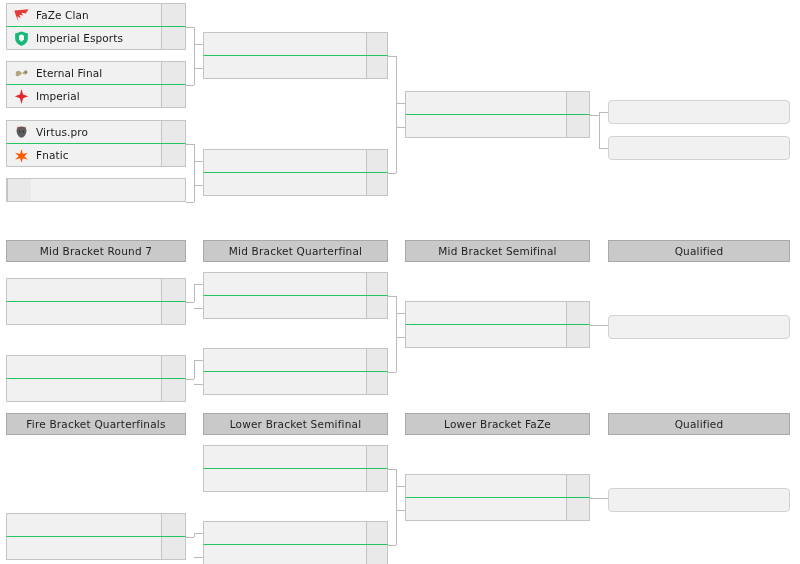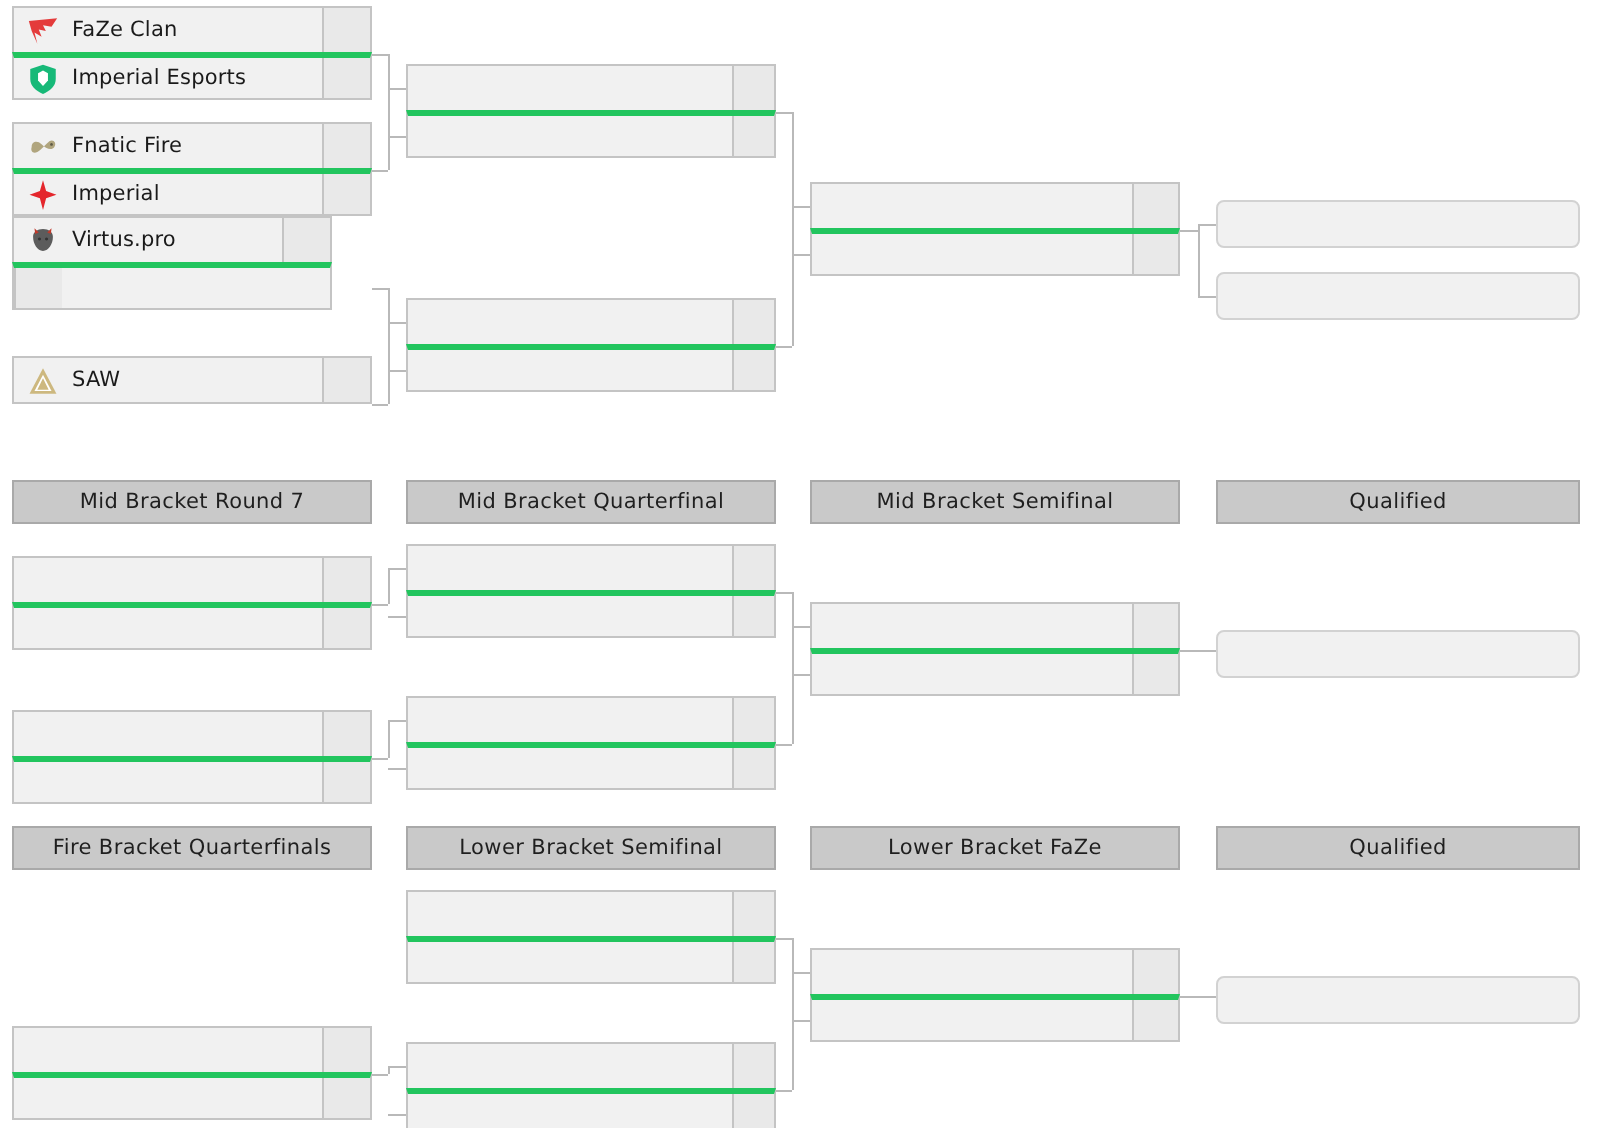--- a/index.html
+++ b/index.html
@@ -13,21 +13,21 @@
 
   
   .card{position:absolute;box-sizing:border-box;}
   .row{
     position:relative;box-sizing:border-box;
     height:24px;width:100%;
     border:1px solid #c4c4c4;
     background:#f1f1f1;
     display:flex;align-items:center;
   }
-  .row + .row{border-top:3px solid #22c55e;margin-top:-1px;}
+  .row + .row{border-top:1px solid #22c55e;margin-top:-1px;}
   .opp{
     flex:1 1 auto;min-width:0;height:100%;
     display:flex;align-items:center;gap:6px;
     padding-left:6px;overflow:hidden;
   }
   .score{
     flex:0 0 auto;height:100%;
     border-left:1px solid #c4c4c4;
     background:#e9e9e9;
     display:flex;align-items:center;justify-content:center;
@@ -83,63 +83,61 @@
         <div class="score" style="width: 23px;"></div>
       </div>
     </div>
     <div class="card" style="left: 6px; top: 61px; width: 180px;">
       <div class="row">
         <div class="opp">
           <svg viewBox="0 0 24 24" class="logo">
             <path d="M4 12 C4 8 8 7 11 10 C14 13 18 15 20 12 C22 9 19 6 16.5 8 C14 10 11 14 8 15.5 C5 17 3 15 4 12 Z" fill="#b0a57e"></path>
             <path d="M18 9.2 a1 1 0 1 0 .01 0" fill="#5e5a45"></path>
           </svg>
-          <span class="tname">Fnatic Fire</span>
+          <span class="tname">Eternal Final</span>
         </div>
         <div class="score" style="width: 23px;"></div>
       </div>
       <div class="row">
         <div class="opp">
           <svg viewBox="0 0 24 24" class="logo">
             <path d="M12 1.5 L14.2 9.2 L21.5 11.8 L14.2 14.3 L12 22.5 L9.8 14.3 L2.5 11.8 L9.8 9.2 Z" fill="#e4262c"></path>
           </svg>
           <span class="tname">Imperial</span>
         </div>
         <div class="score" style="width: 23px;"></div>
       </div>
     </div>
-    <div class="card" style="left: 6px; top: 108px; width: 160px;">
+    <div class="card" style="left: 6px; top: 120px; width: 180px;">
       <div class="row">
         <div class="opp">
           <svg viewBox="0 0 24 24" class="logo">
             <path d="M5 9 C5 5.5 8 3.5 12 3.5 C16 3.5 19 5.5 19 9 C19 14 16 19 12 19 C8 19 5 14 5 9 Z" fill="#f2f2f2"></path>
             <path d="M5 9 C5 5.5 8 3.5 12 3.5 C16 3.5 19 5.5 19 9 C19 14 16 19 12 19 C8 19 5 14 5 9 Z M7 9 C7 6.8 9.2 5.5 12 5.5 C14.8 5.5 17 6.8 17 9 C17 13 14.6 17 12 17 C9.4 17 7 13 7 9 Z" fill="#5c5c5c"></path>
             <path d="M5.5 4 L8.5 7 M18.5 4 L15.5 7" fill="#c0392b"></path>
             <path d="M9.5 9.5 a1.1 1.1 0 1 0 .01 0 M14.5 9.5 a1.1 1.1 0 1 0 .01 0" fill="#333333"></path>
             <path d="M6 3 L9 6 L6.5 7 Z" fill="#c0392b"></path>
             <path d="M18 3 L15 6 L17.5 7 Z" fill="#c0392b"></path>
           </svg>
           <span class="tname">Virtus.pro</span>
         </div>
         <div class="score" style="width: 23px;"></div>
       </div>
       <div class="row">
+        <div class="opp">
+          <svg viewBox="0 0 24 24" class="logo">
+            <path d="M12 3 L14 10 L21 8 L16 13 L21 18 L14 16 L12 22 L10 16 L3 18 L8 13 L3 8 L10 10 Z" fill="#ff5900"></path>
+          </svg>
+          <span class="tname">Fnatic</span>
+        </div>
         <div class="score" style="width: 23px;"></div>
       </div>
     </div>
     <div class="card" style="left: 6px; top: 178px; width: 180px;">
       <div class="row">
-        <div class="opp">
-          <svg viewBox="0 0 24 24" class="logo">
-            <path d="M12 3 L21.5 21 H2.5 Z" fill="#cdb87f"></path>
-            <path d="M12 7.5 L18 19 H6 Z" fill="#ffffff"></path>
-            <path d="M12 10 L16 18.2 H8 Z" fill="#cdb87f"></path>
-          </svg>
-          <span class="tname">SAW</span>
-        </div>
         <div class="score" style="width: 23px;"></div>
       </div>
     </div>
     <div class="card" style="left: 203px; top: 32px; width: 185px;">
       <div class="row">
         <div class="opp">
           <span class="tname"></span>
         </div>
         <div class="score" style="width: 20px;"></div>
       </div>

